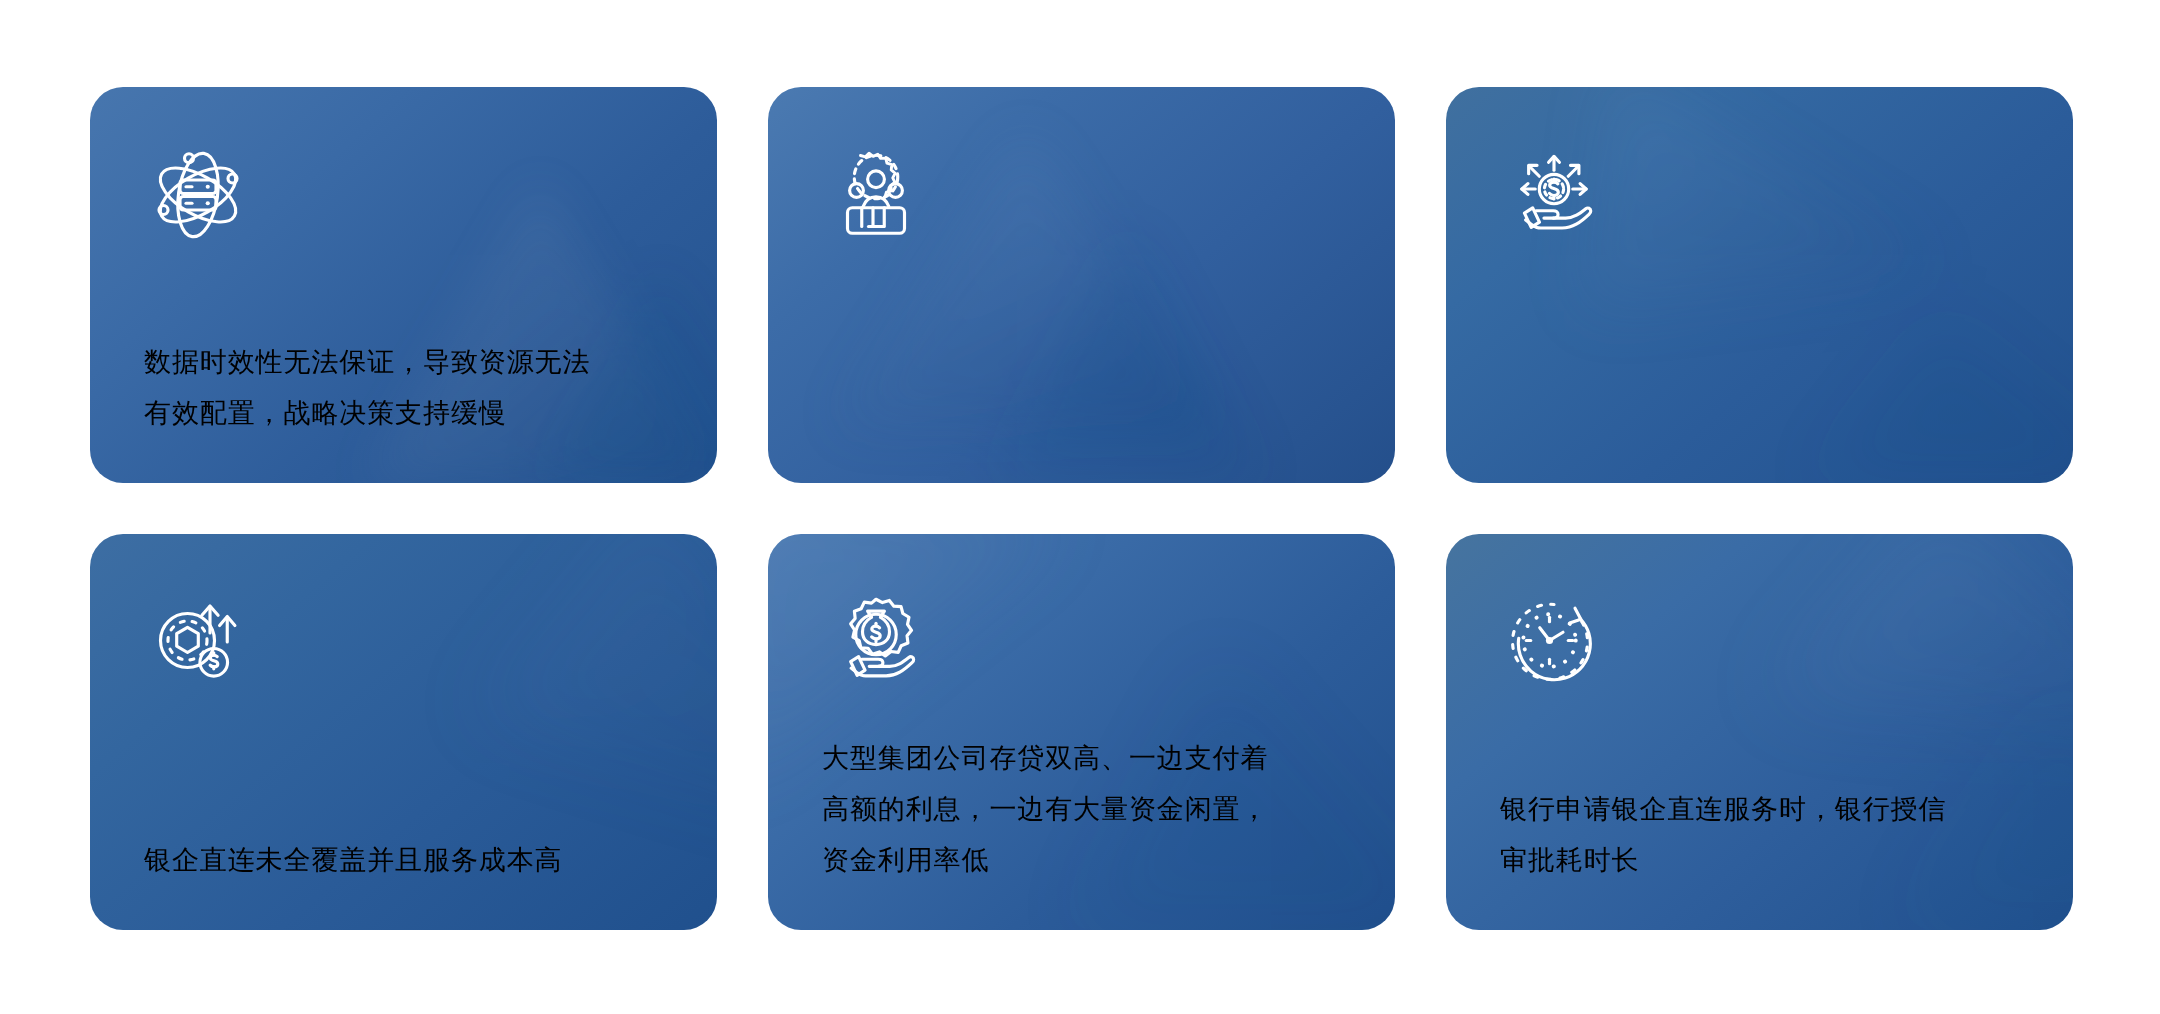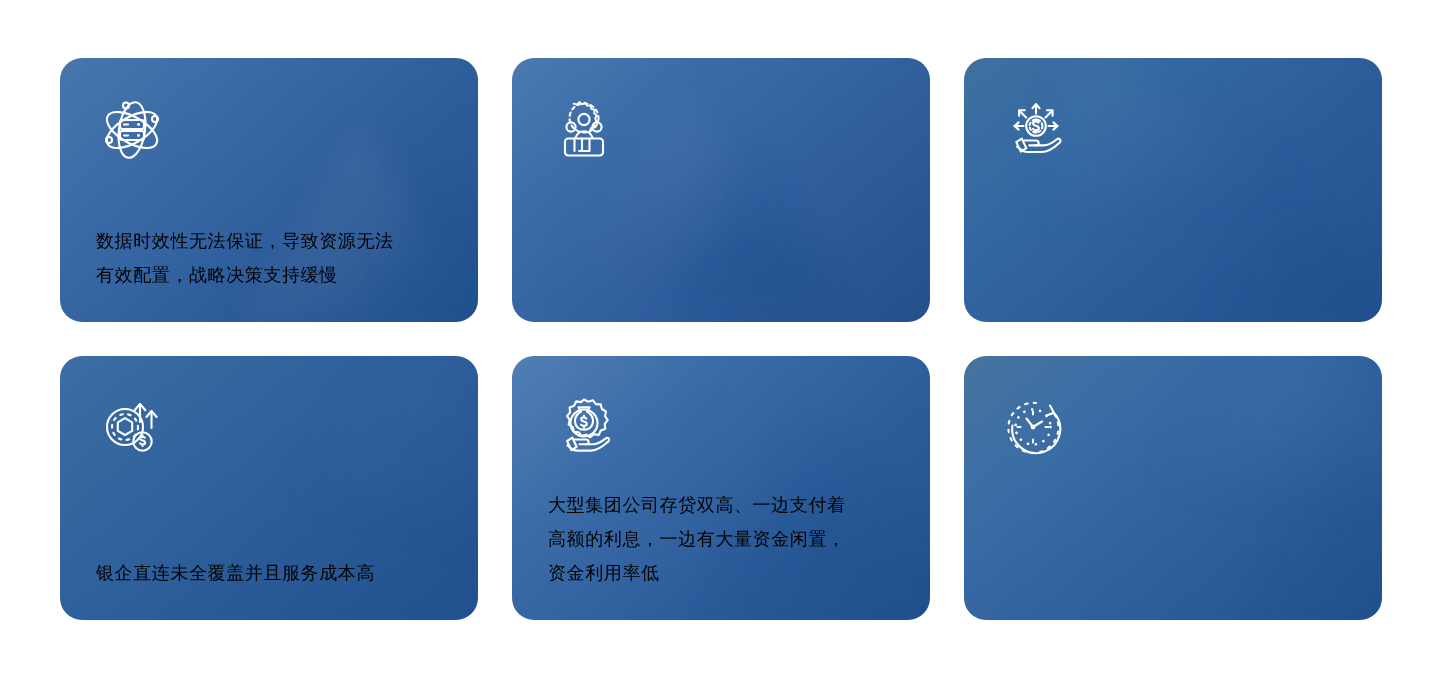--- a/index.html
+++ b/index.html
@@ -309,17 +309,19 @@
             <circle cx="33" cy="35" r="17.5" stroke-dasharray="0.1 8" stroke-width="2.6"></circle>
             <line x1="33" y1="19.5" x2="33" y2="22.5"></line>
             <line x1="33" y1="47.5" x2="33" y2="50.5"></line>
             <line x1="17.5" y1="35" x2="20.5" y2="35"></line>
             <line x1="45.5" y1="35" x2="48.5" y2="35"></line>
             <circle cx="33" cy="35" r="2.4" fill="#ffffff" stroke="none"></circle>
             <path d="M33 35 L42 29.5"></path>
             <path d="M33 35 L26.5 26.5"></path>
           </svg>
         </div>
+        <div class="card-text">银行申请银企直连服务时，银行授信
+审批耗时长</div>
       </div>
     </div>
 
   </div>
 </div>
 
 </body></html>

